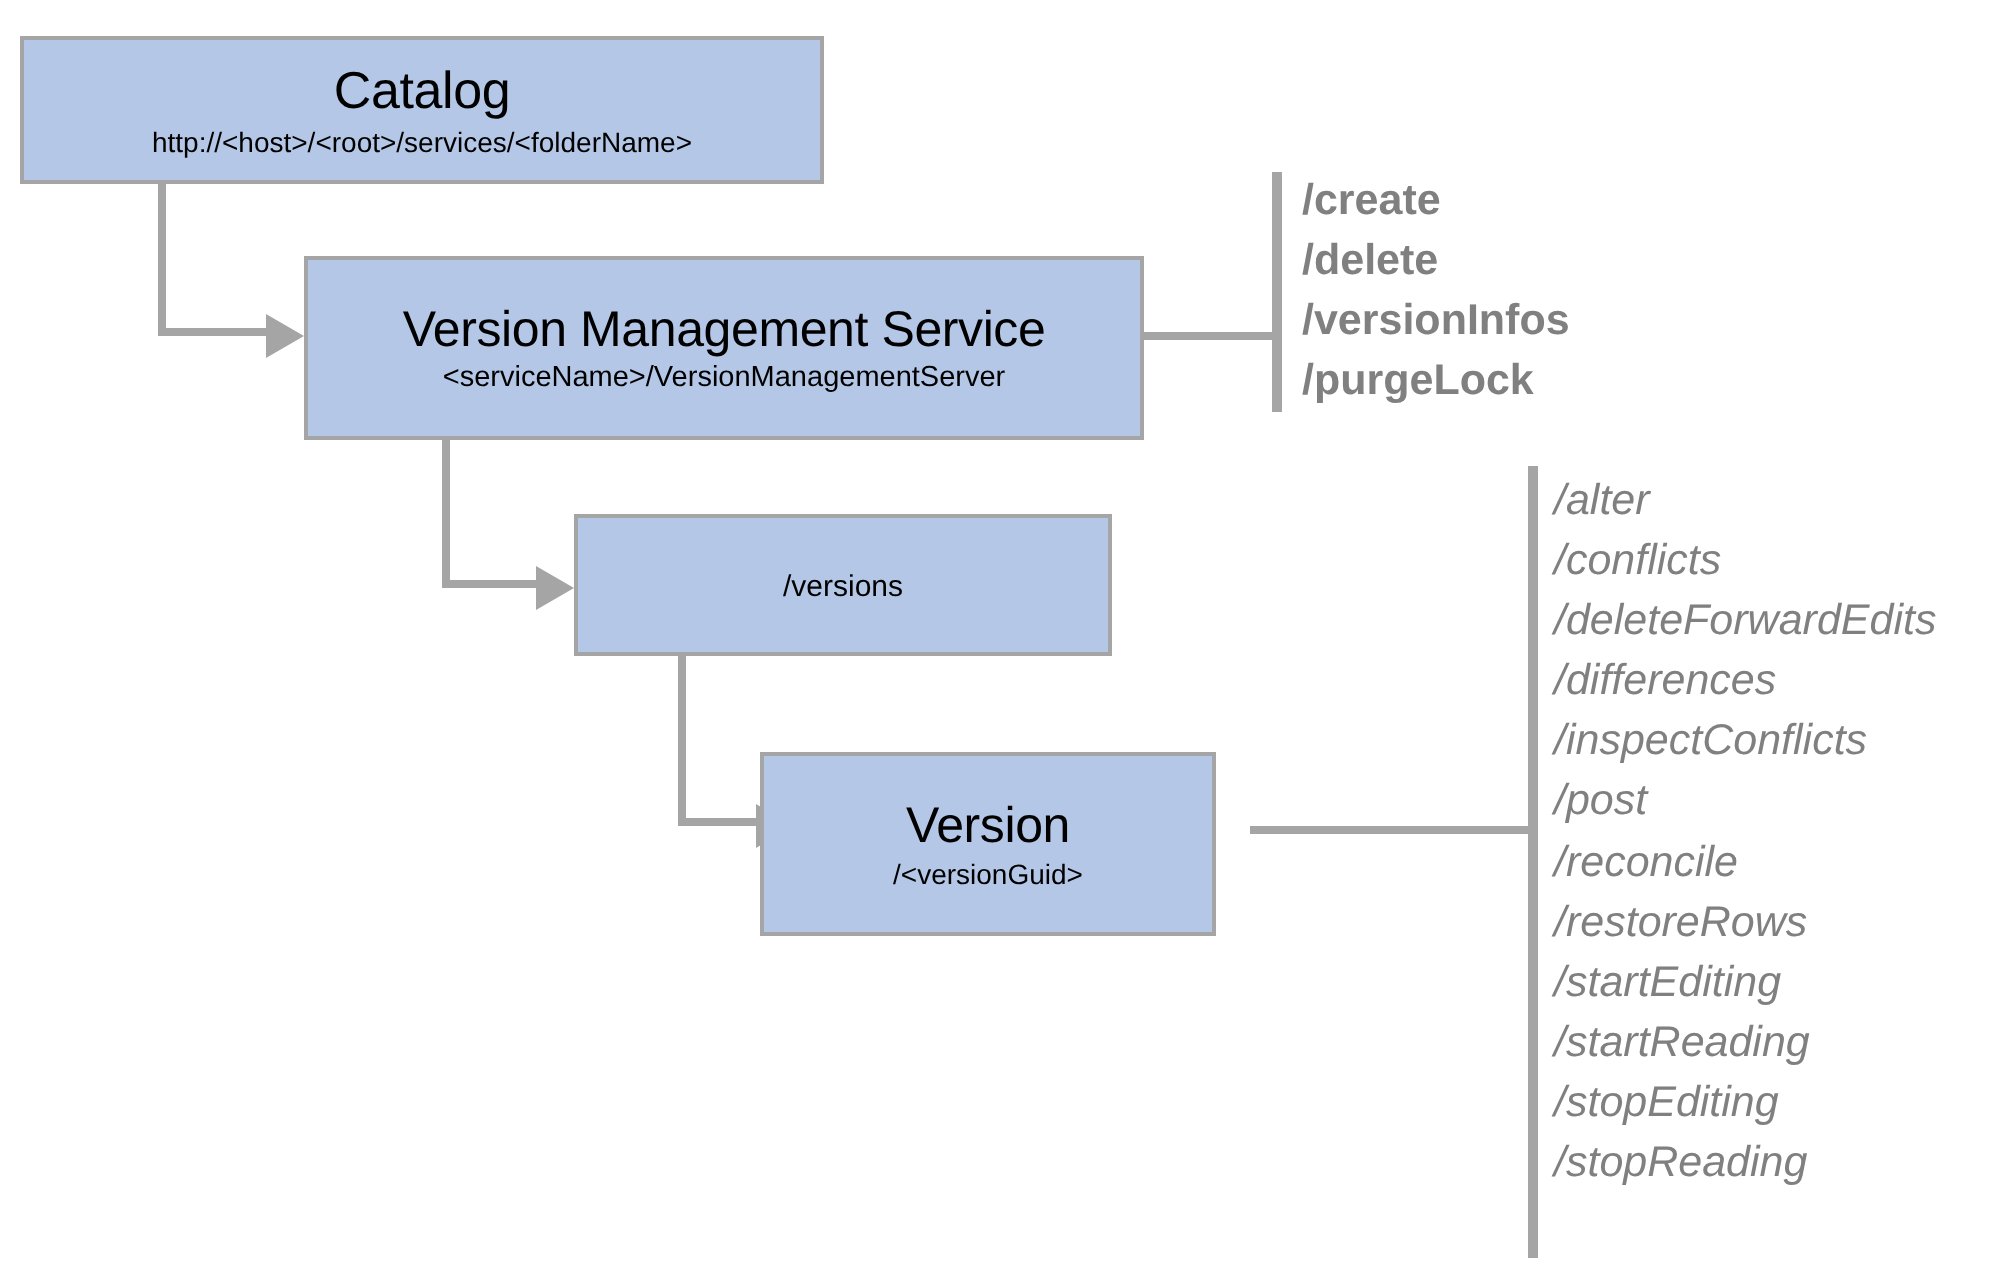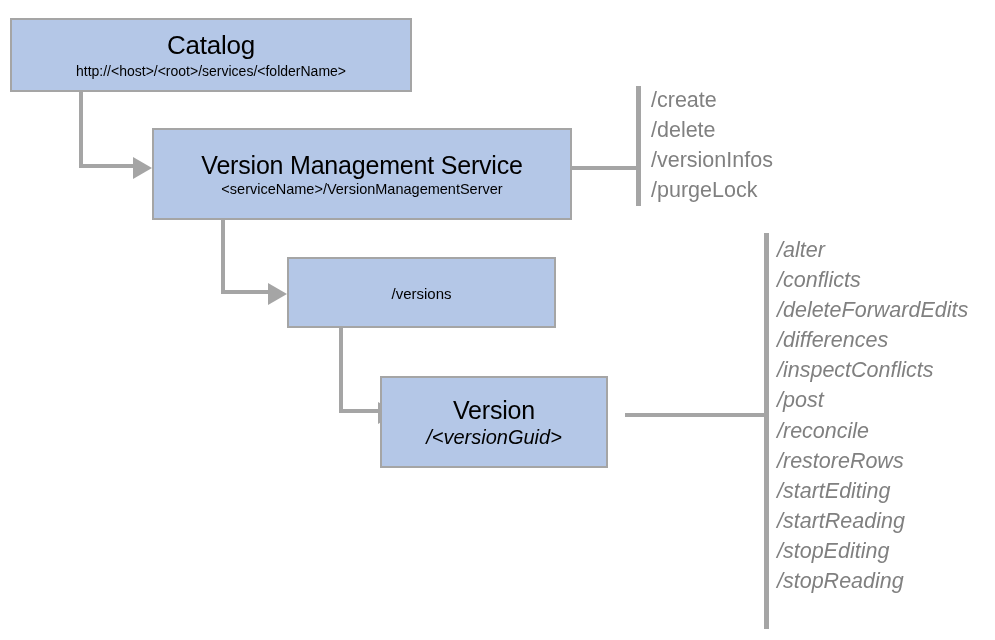--- a/index.html
+++ b/index.html
@@ -53,21 +53,21 @@
   #node-vms       { left: 152px; top: 128px; width: 420px; height: 92px; }
   #node-vms .title    { font-size: 25px; }
   #node-vms .subtitle { font-size: 14.5px; }
 
   #node-versions  { left: 287px; top: 257px; width: 269px; height: 71px; }
   #node-versions .title    { font-size: 25px; }
   #node-versions .subtitle { font-size: 15px; }
 
   #node-version   { left: 380px; top: 376px; width: 228px; height: 92px; text-align: right; }
   #node-version .title    { font-size: 25px; }
-  #node-version .subtitle { font-size: 20px; font-style: italic; }
+  #node-version .subtitle { font-size: 14px; }
 
   
   .conn {
     position: absolute;
     background: #a5a5a5;
   }
   .conn-v { width: 4px; }
   .conn-h { height: 4px; }
 
   
@@ -91,21 +91,21 @@
   .oplist {
     position: absolute;
     color: #808080;
     font-size: 21px;
     line-height: 30px;
     white-space: nowrap;
   }
   .oplist .op {
     display: block;
   }
-  #ops-service { left: 651px; top: 85px;  font-size: 21.5px; line-height: 30px; }
+  #ops-service { left: 651px; top: 85px;  font-size: 21.5px; line-height: 30px; font-weight: bold; }
   #ops-version { left: 777px; top: 235px; font-size: 21.5px; line-height: 30.1px; font-style: italic; }
 </style>
 </head>
 <body>
 
 <div id="diagram">
 
   <div class="conn conn-v" style="left:79px; top:92px; height:76px;"></div>
   <div class="conn conn-h" style="left:79px; top:164px; width:56px;"></div>
   <div class="arrow" style="left:133px; top:157px;"></div>

